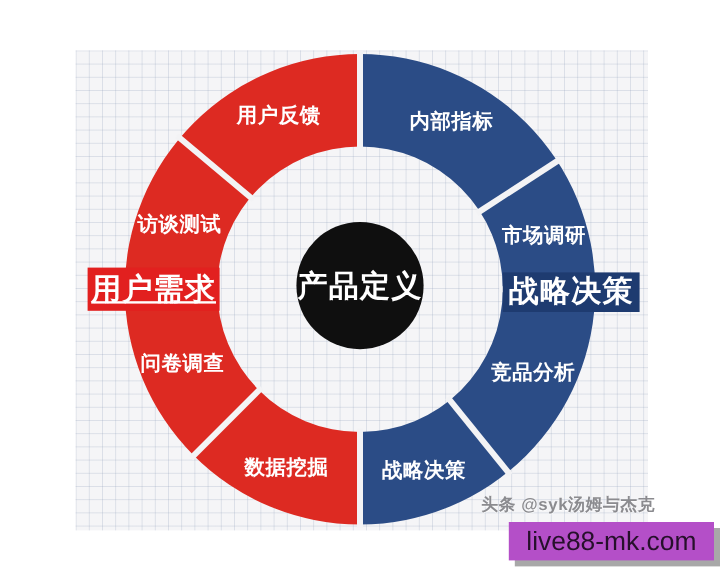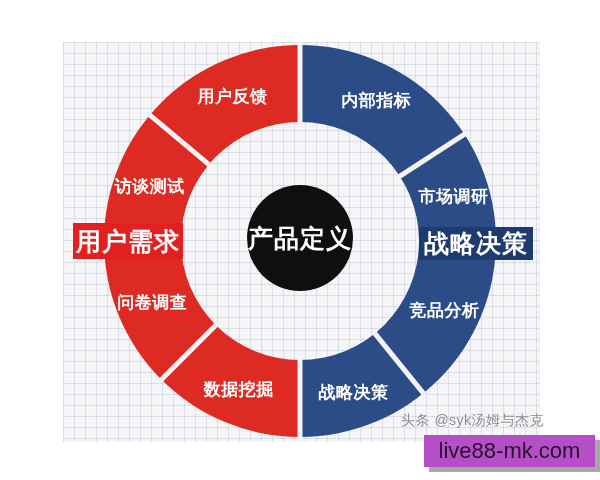--- a/index.html
+++ b/index.html
@@ -16,25 +16,25 @@
       linear-gradient(to bottom, rgba(150,165,190,0.28) 1px, transparent 1px);
     background-size:11px 11px;
     z-index:1;
   }
   #donut { position:absolute; left:0; top:0; z-index:2; }
   .side-label {
     position:absolute; z-index:3; color:#ffffff; font-weight:bold;
     font-size:25px; letter-spacing:1px; line-height:1;
     display:flex; align-items:center; justify-content:center;
   }
-  #label-left  { left:73px;  top:223px; width:110px; height:36px; }
+  #label-left  { left:73px;  top:223px; width:110px; height:36px;text-decoration:underline; }
   #label-right { left:419px; top:227px; width:114px; height:33px; }
   .watermark {
     position:absolute; left:401px; top:412px; z-index:3;
-    font-size:14px; font-weight:normal; color:#8b8b8f; letter-spacing:0.5px;
+    font-size:14px; font-weight:bold; color:#8b8b8f; letter-spacing:0.5px;
     text-shadow:0 1px 0 rgba(255,255,255,0.7);
     white-space:nowrap;
   }
   .badge {
     position:absolute; left:424px; top:435px; width:171px; height:32px; z-index:4;
     display:flex; align-items:center; justify-content:center;
     font-size:22px; font-weight:normal; white-space:nowrap;text-align:center;
   }
 </style>
 </head>

